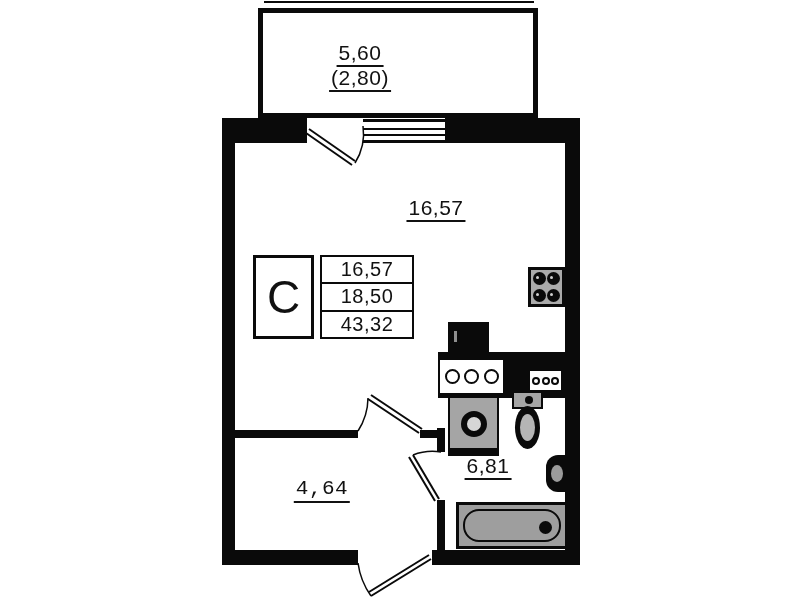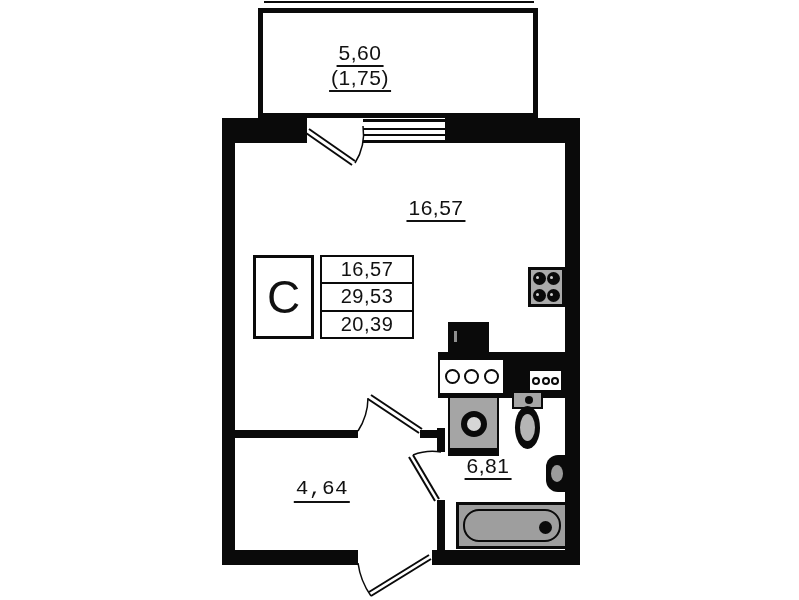--- a/index.html
+++ b/index.html
@@ -55,21 +55,21 @@
   svg.overlay{position:absolute;left:0;top:0;pointer-events:none;}
 </style>
 </head>
 <body>
 
 <div id="stage">
 
   <div class="balcony-outer-line"></div>
   <div class="balcony"></div>
   <div class="dim-label" style="left:360px;top:41px;">5,60</div>
-  <div class="dim-label" style="left:360px;top:66px;">(1,75)</div>
+  <div class="dim-label" style="left:360px;top:66px;">(2,80)</div>
 
   <div class="wall" style="left:222px;top:118px;width:85px;height:25px;"></div>
   <div class="wall" style="left:445px;top:118px;width:135px;height:25px;"></div>
   <div class="wall" style="left:222px;top:118px;width:13px;height:447px;"></div>
   <div class="wall" style="left:565px;top:118px;width:15px;height:447px;"></div>
   <div class="wall" style="left:222px;top:550px;width:136px;height:15px;"></div>
   <div class="wall" style="left:432px;top:550px;width:148px;height:15px;"></div>
 
   <div class="window">
     <div class="pane" style="top:6px;"></div>
@@ -83,22 +83,22 @@
   <div class="wall" style="left:437px;top:500px;width:8px;height:52px;"></div>
 
   <div class="dim-label" style="left:436px;top:196px;">16,57</div>
   <div class="dim-label" style="left:322px;top:477px;font-family:Liberation Mono, monospace;">4,64</div>
   <div class="dim-label" style="left:488px;top:454px;">6,81</div>
 
   <div class="legend">
     <div class="type-cell">C</div>
     <div class="vals">
       <div class="val-cell">16,57</div>
-      <div class="val-cell">29,53</div>
-      <div class="val-cell">20,39</div>
+      <div class="val-cell">18,50</div>
+      <div class="val-cell">43,32</div>
     </div>
   </div>
 
   <div class="stove">
     <div class="burner" style="left:2px;top:2px;"></div>
     <div class="burner" style="right:2px;top:2px;"></div>
     <div class="burner" style="left:2px;bottom:2px;"></div>
     <div class="burner" style="right:2px;bottom:2px;"></div>
   </div>
 

